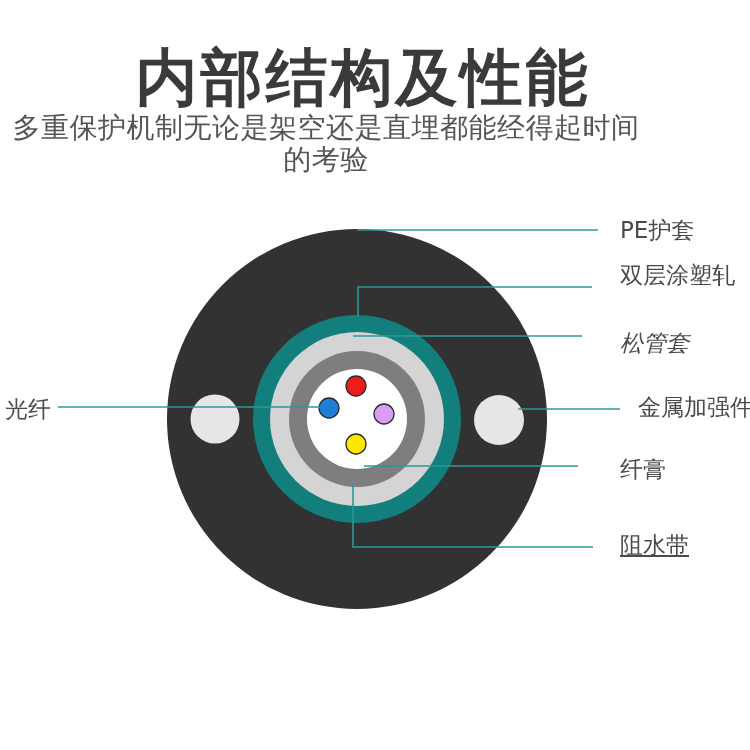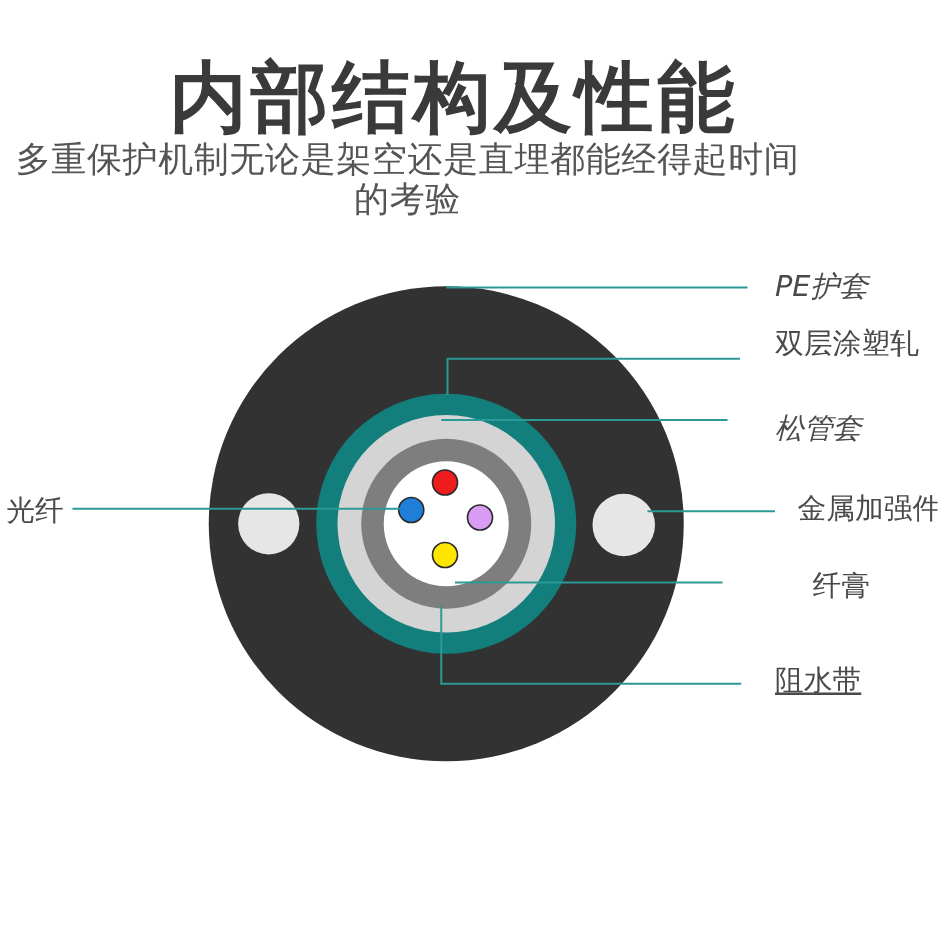--- a/index.html
+++ b/index.html
@@ -42,19 +42,19 @@
     <polyline points="357,230 598,230"></polyline>
     <polyline points="358,316 358,287 592,287"></polyline>
     <polyline points="353,336 582,336"></polyline>
     <polyline points="518,409 620,409"></polyline>
     <polyline points="364,466 578,466"></polyline>
     <polyline points="353,484 353,547 593,547"></polyline>
     <polyline points="58,407 320,407"></polyline>
   </g>
 </svg>
 
-<div class="label" style="left:620px; top:215px;font-style:italic;">PE护套</div>
+<div class="label" style="left:620px; top:215px;">PE护套</div>
 <div class="label" style="left:620px; top:260px;">双层涂塑轧</div>
 <div class="label" style="left:620px; top:328px;font-style:italic;">松管套</div>
 <div class="label" style="left:638px; top:392px;">金属加强件</div>
-<div class="label" style="left:620px; top:454px;margin-left:30px;">纤膏</div>
+<div class="label" style="left:620px; top:454px;">纤膏</div>
 <div class="label" style="left:620px; top:530px;text-decoration:underline;">阻水带</div>
 <div class="label" style="left:5px; top:394px;">光纤</div>
 
 </body></html>

